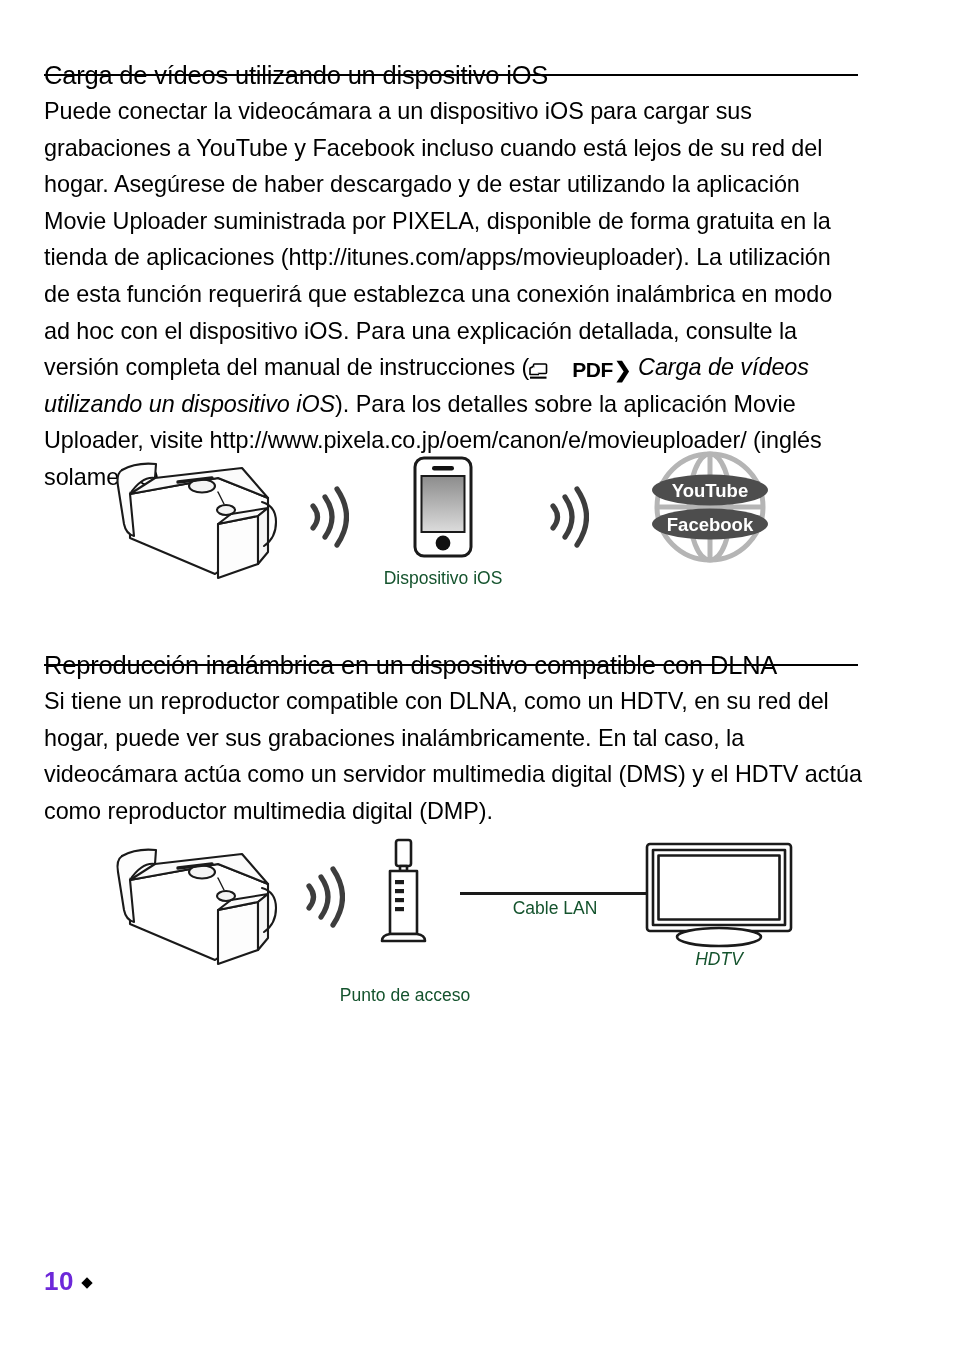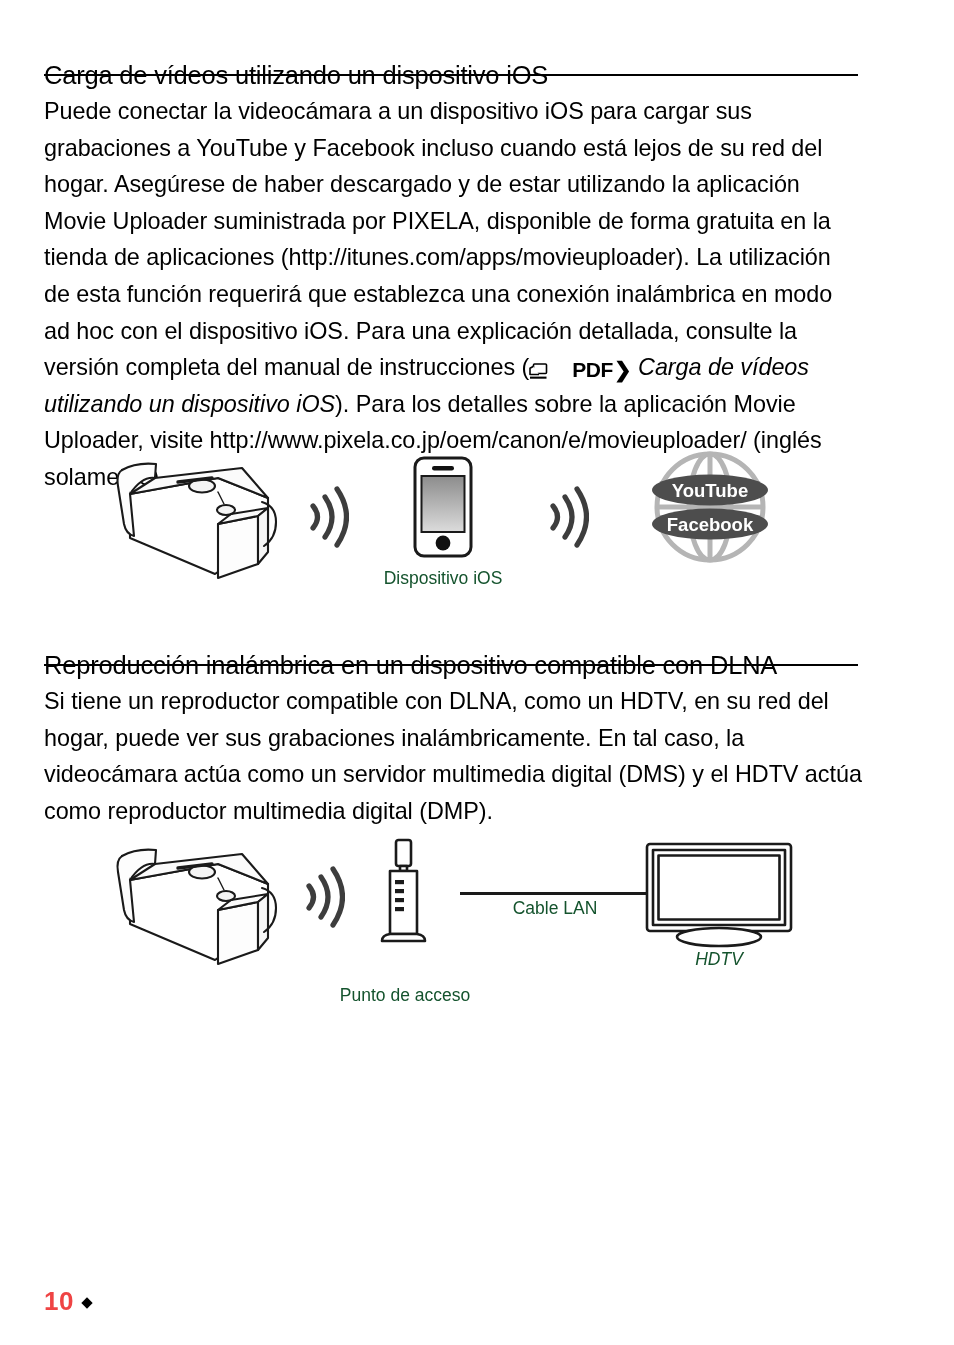--- a/index.html
+++ b/index.html
@@ -95,24 +95,24 @@
     color: #14532d;
     text-align: center;
     white-space: nowrap;
     line-height: 1;
   }
 
   
   .page-number {
     position: absolute;
     left: 44px;
-    bottom: 28px;
+    bottom: 48px;
     font-size: 26px;
     font-weight: 700;
-    color: #ef4444;
+    color: #6d28d9;
     letter-spacing: 0.5px;
   }
   .page-number .diamond {
     display: inline-block;
     width: 8px;
     height: 8px;
     background: #000;
     transform: rotate(45deg);
     margin-left: 9px;
     vertical-align: 3px;

